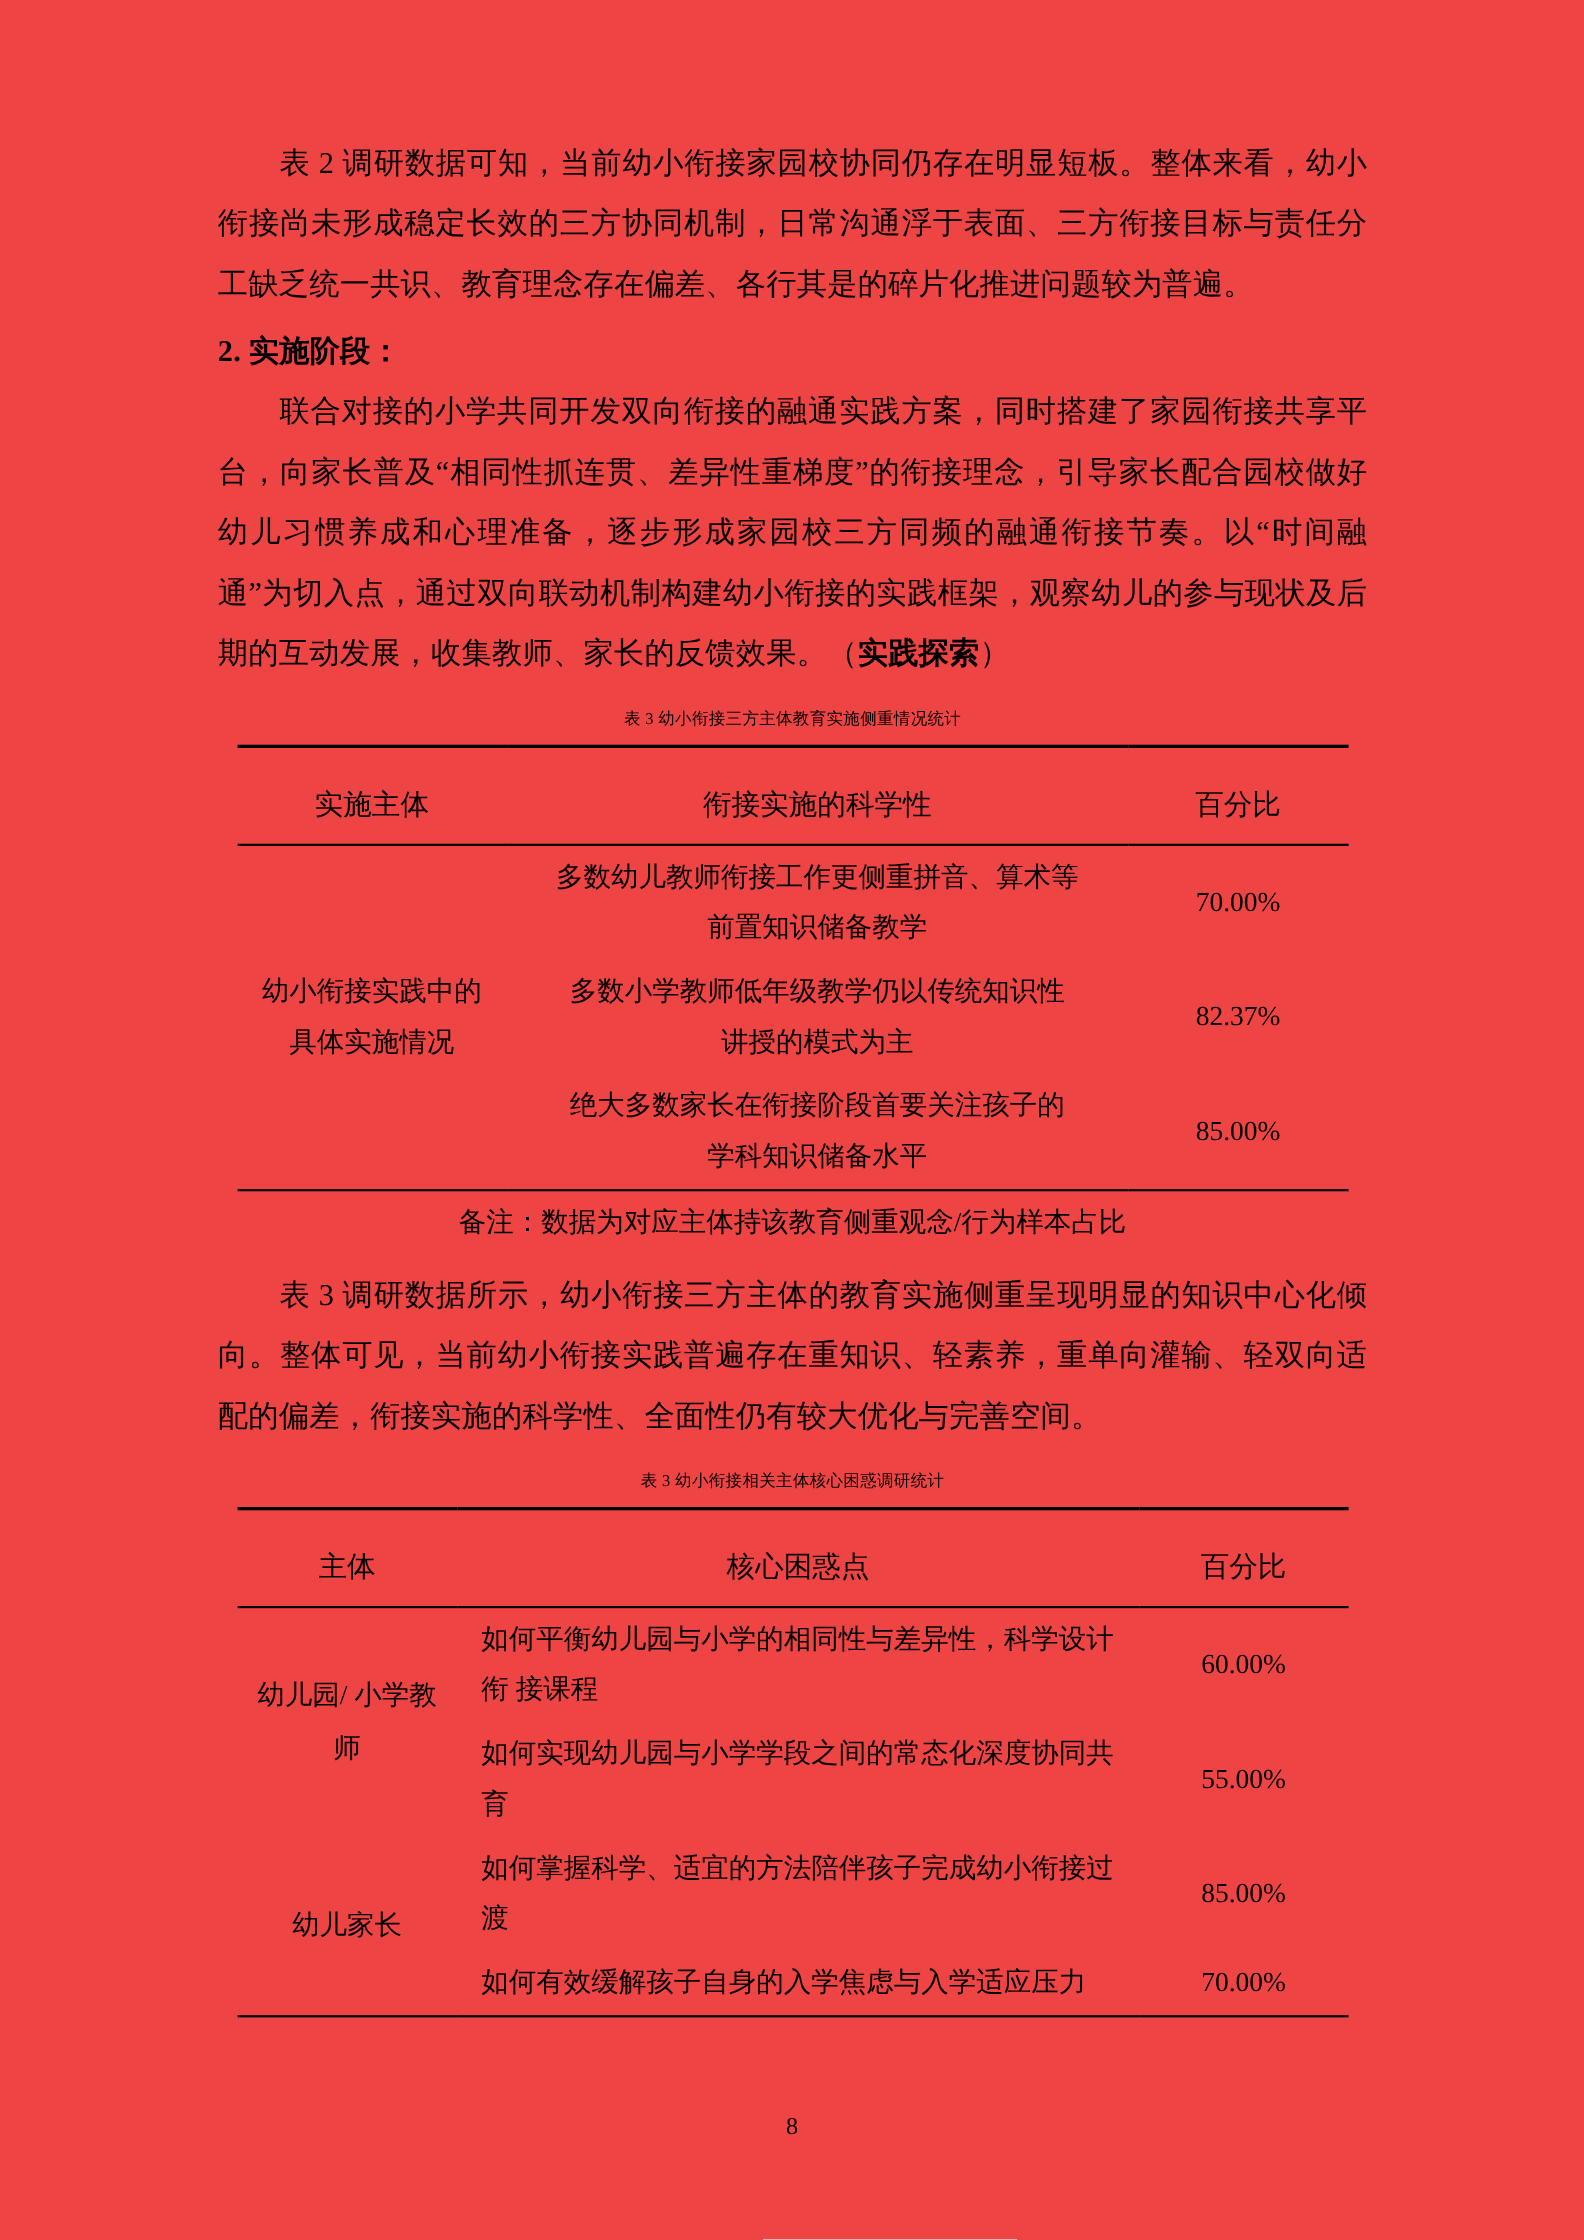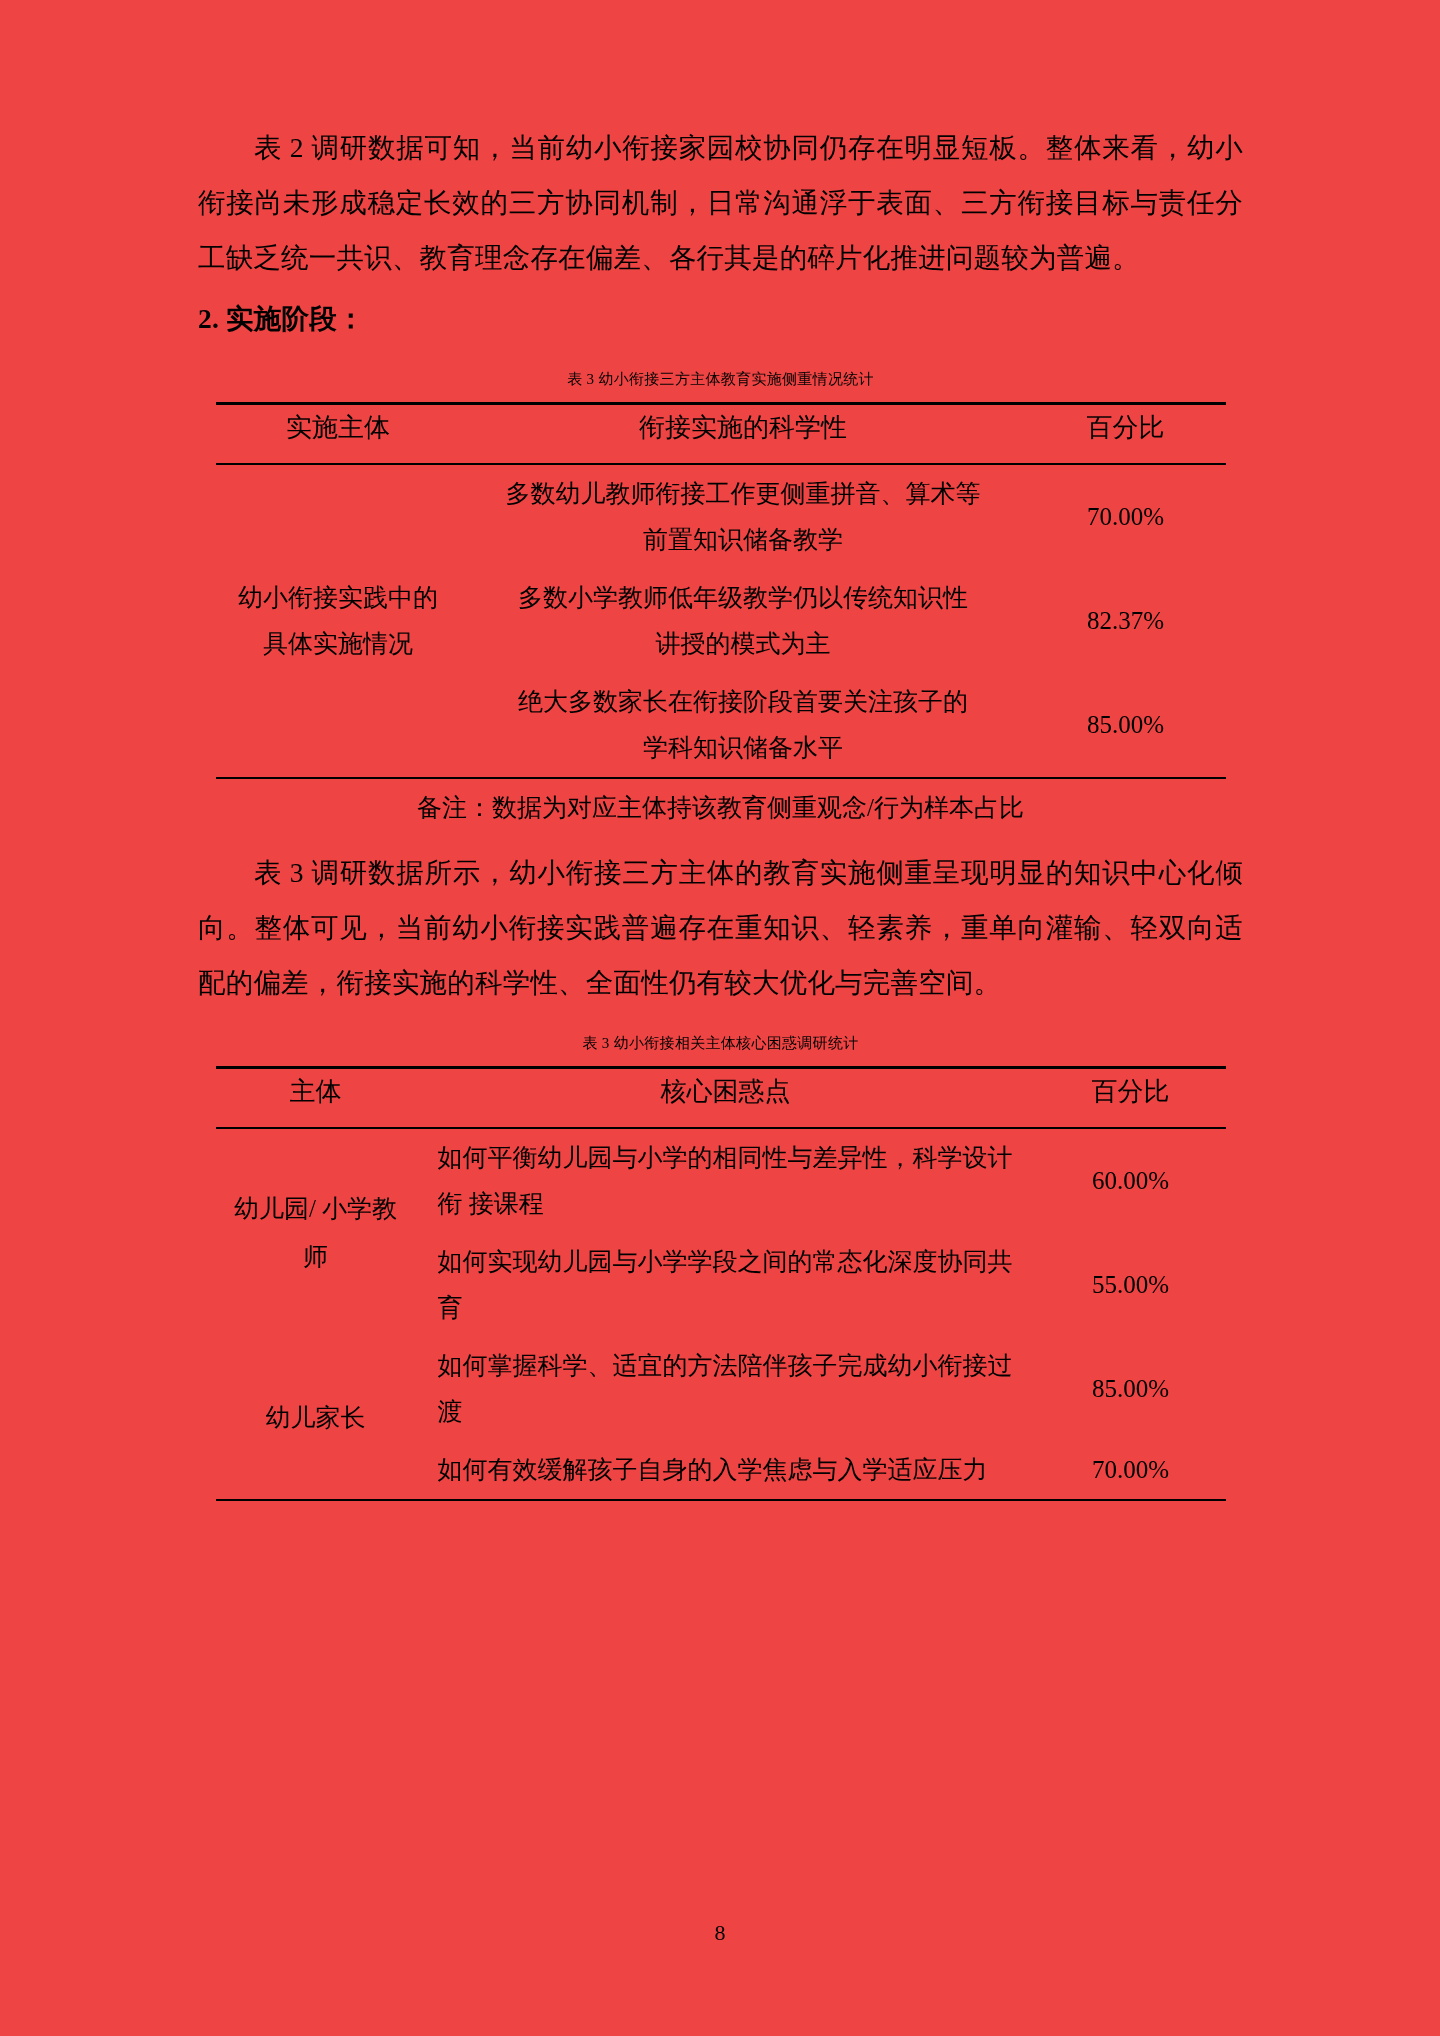--- a/index.html
+++ b/index.html
@@ -71,21 +71,21 @@
     padding: 6px 8px;
     vertical-align: middle;
     text-align: center;
   }
   .top-rule   { border-top: 3.5px solid #000 !important; }
   .mid-rule   { border-top: 2px solid #000 !important; }
   .bot-rule   { border-bottom: 2px solid #000 !important; }
 
   table.tri thead td {
     font-size: 26px;
-    padding-top: 0;
+    padding-top: 29px;
     padding-bottom: 12px;
     font-family: Liberation Serif, serif;
   }
   .col-a { width: 245px; }
   .col-b { width: 565px; }
   .col-c { width: 200px; }
   .cell-center { text-align: center; }
 
   .multiline {
     text-align: left;
@@ -139,20 +139,23 @@
 </head>
 <body>
 
 <div class="page">
   <div class="content">
 
     <p class="para indent">表 2 调研数据可知，当前幼小衔接家园校协同仍存在明显短板。整体来看，幼小衔接尚未形成稳定长效的三方协同机制，日常沟通浮于表面、三方衔接目标与责任分工缺乏统一共识、教育理念存在偏差、各行其是的碎片化推进问题较为普遍。</p>
 
     <p class="heading">2. 实施阶段：</p>
 
+    <p class="para indent">
+      <span>联合对接的小学共同开发双向衔接的融通实践方案，同时搭建了家园衔接共享平台，向家长普及“相同性抓连贯、差异性重梯度”的衔接理念，引导家长配合园校做好幼儿习惯养成和心理准备，逐步形成家园校三方同频的融通衔接节奏。以“时间融通”为切入点，通过双向联动机制构建幼小衔接的实践框架，观察幼儿的参与现状及后期的互动发展，收集教师、家长的反馈效果。（</span><span class="bold-inline">实践探索</span><span>）</span>
+    </p>
 
     <div class="tbl-caption">表 3 幼小衔接三方主体教育实施侧重情况统计</div>
 
     <table class="tri t3">
       <colgroup>
         <col class="col-a">
           <col class="col-b">
           <col class="col-c">
       </colgroup>
       <thead>

